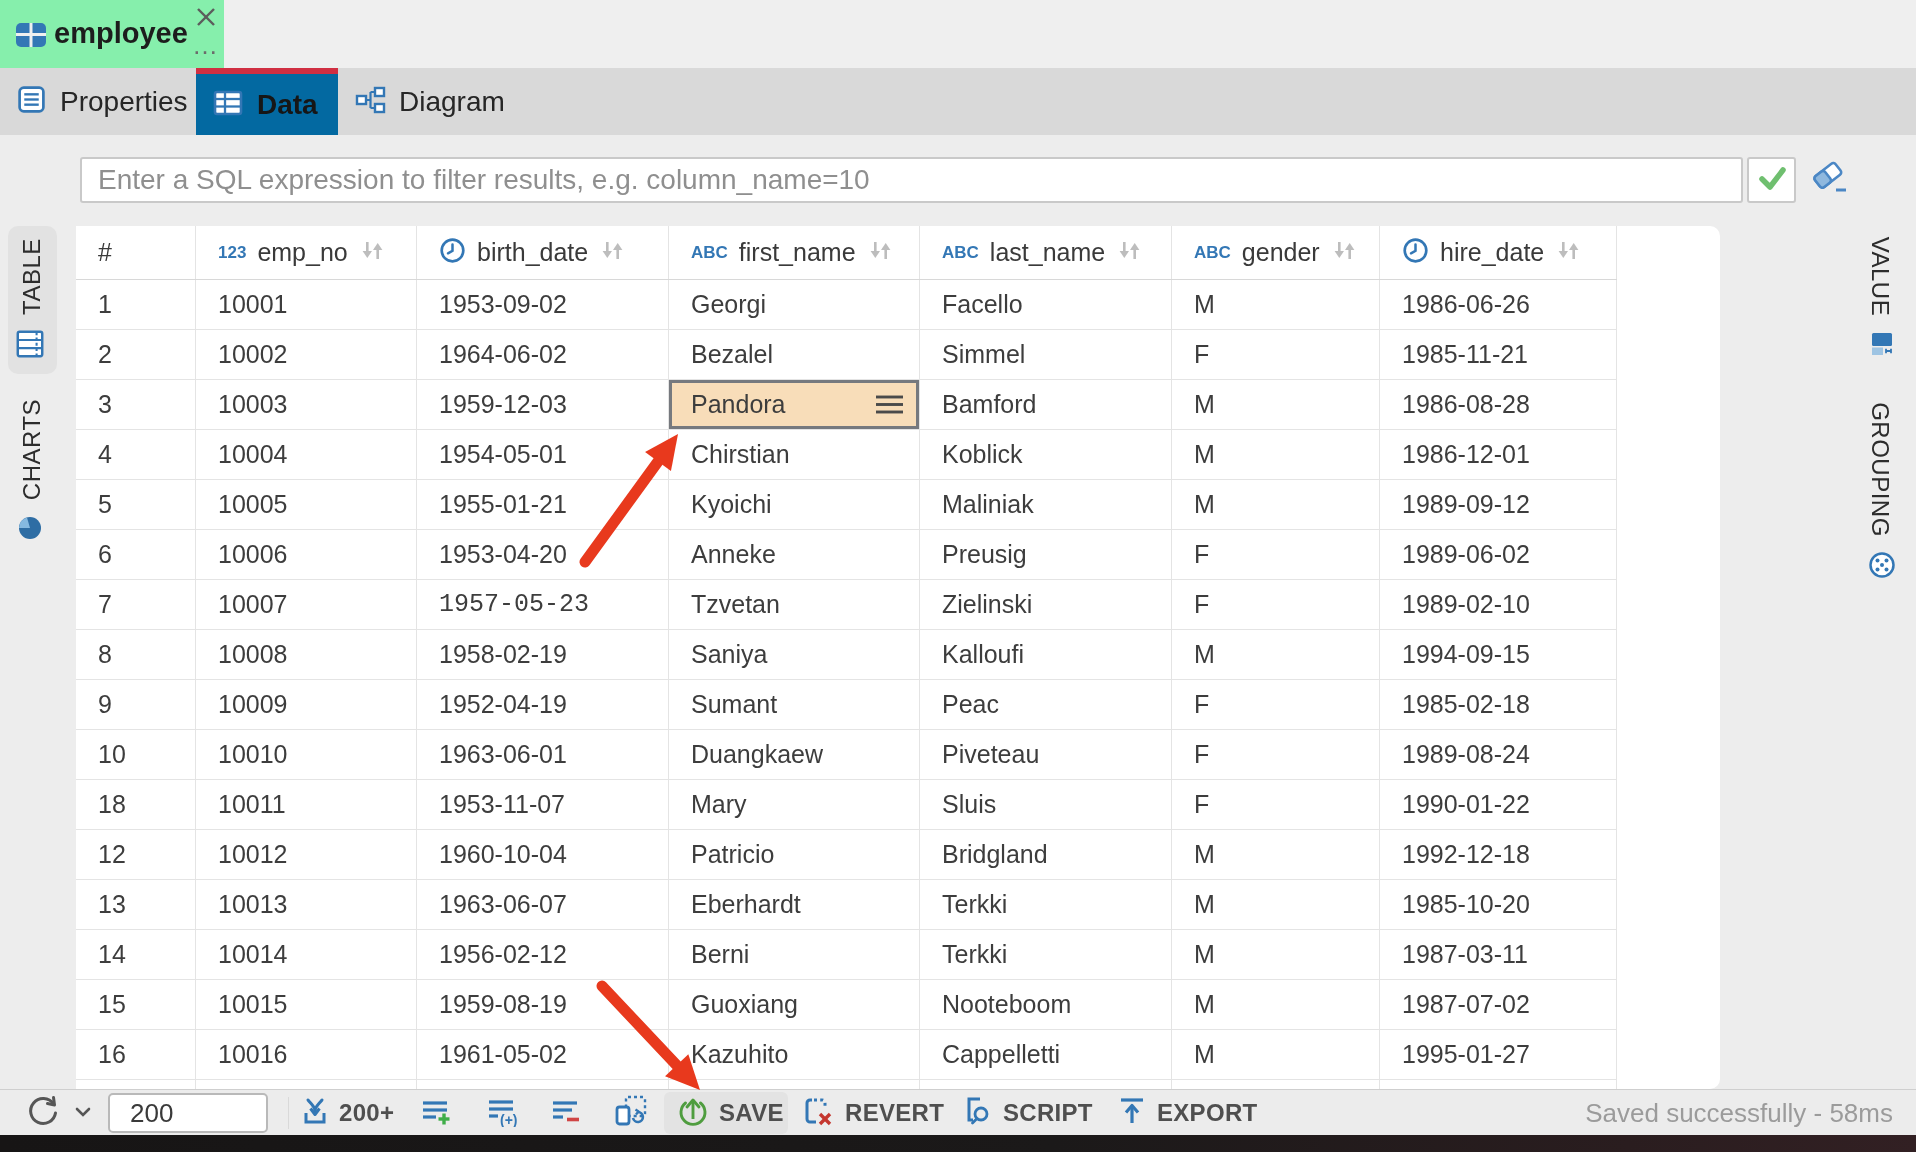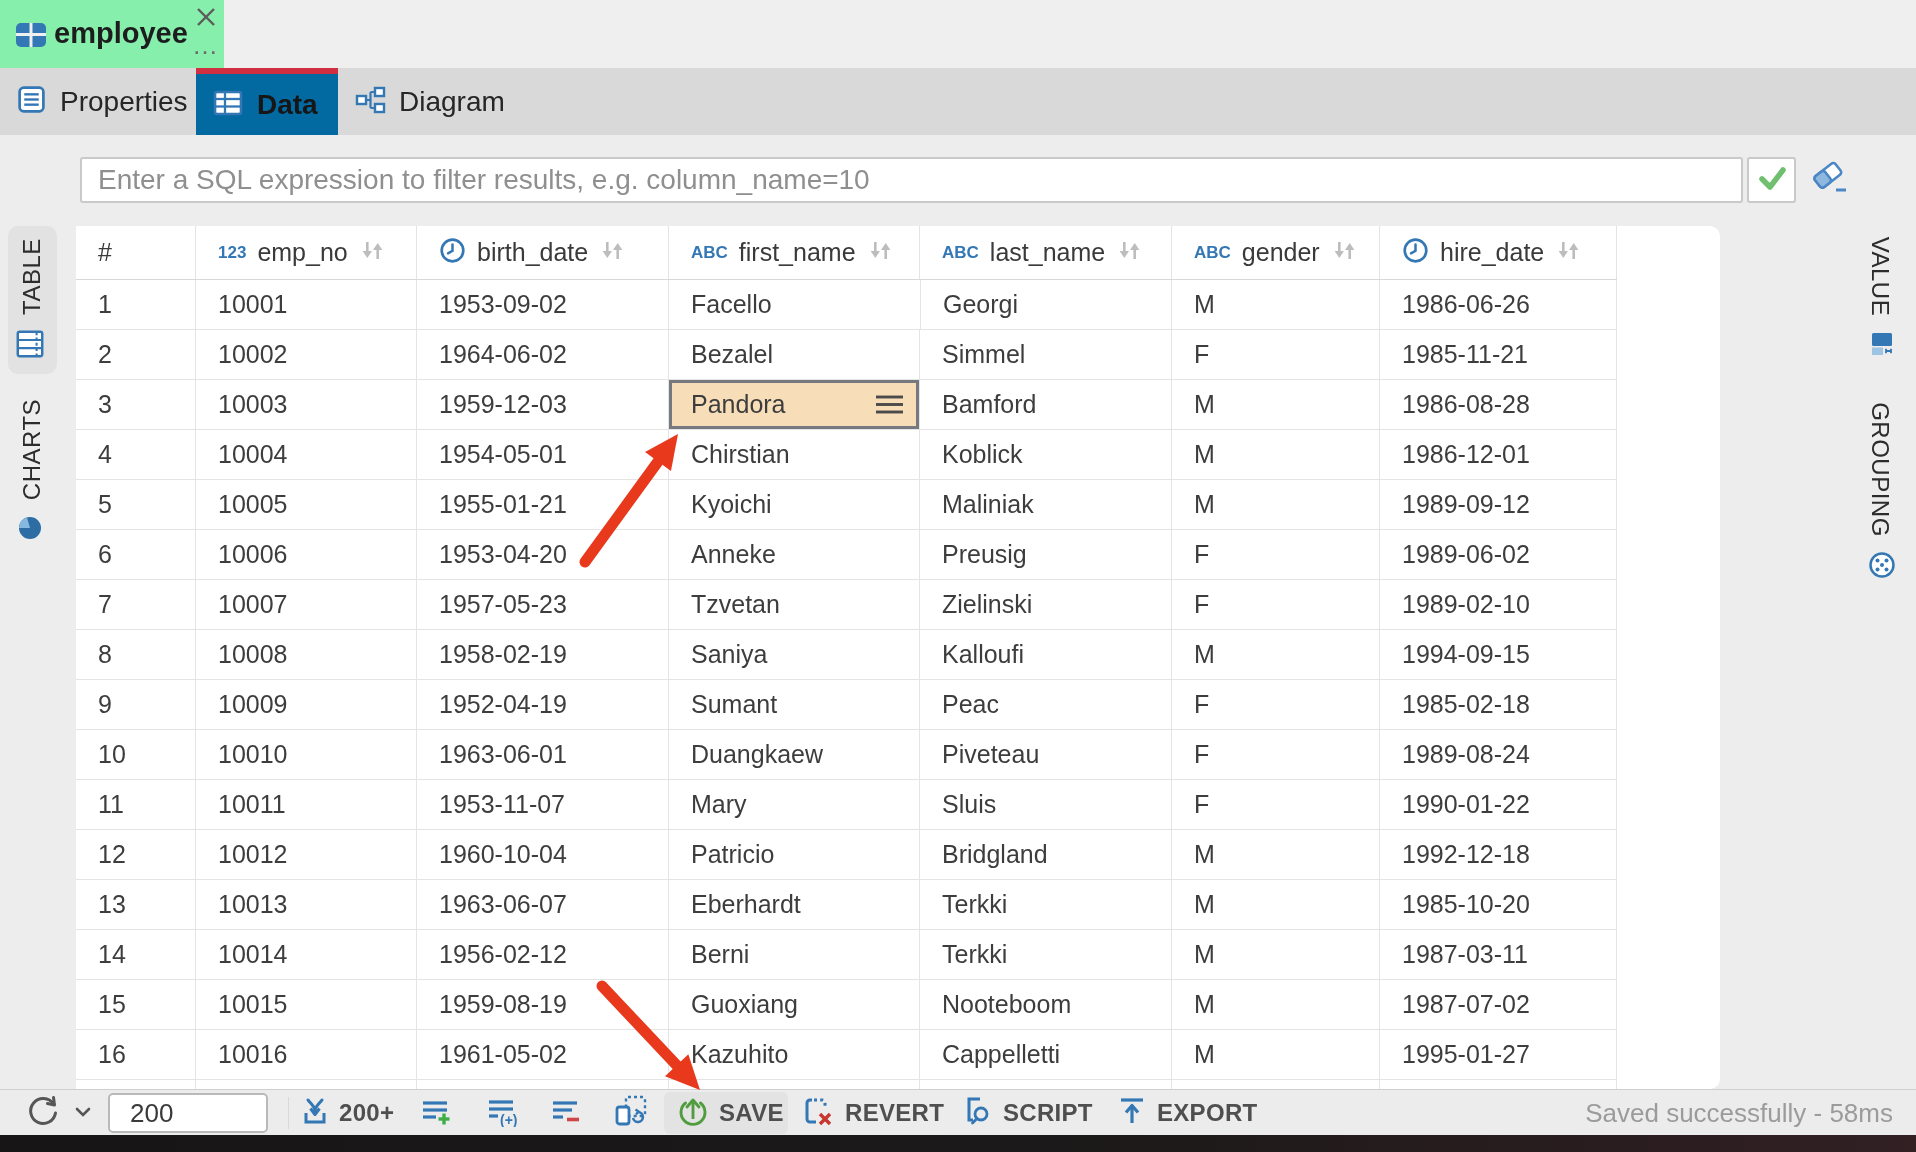--- a/index.html
+++ b/index.html
@@ -276,22 +276,22 @@
               <path d="M14 10 L18.7 3 L23.4 10 Z"></path>
             </g>
           </svg></span>
       </div>
     </div>
   <div class="grid-body">
       <div class="rowline">
         <div class="cell" style="width: 120px;">1</div>
         <div class="cell" style="width: 221px;">10001</div>
         <div class="cell" style="width: 252px;">1953-09-02</div>
+        <div class="cell" style="width: 251px;">Georgi</div>
         <div class="cell" style="width: 252px;">Facello</div>
-        <div class="cell" style="width: 251px;">Georgi</div>
         <div class="cell" style="width: 208px;">M</div>
         <div class="cell" style="width: 237px;">1986-06-26</div>
       </div>
       <div class="rowline">
         <div class="cell" style="width: 120px;">2</div>
         <div class="cell" style="width: 221px;">10002</div>
         <div class="cell" style="width: 252px;">1964-06-02</div>
         <div class="cell" style="width: 251px;">Bezalel</div>
         <div class="cell" style="width: 252px;">Simmel</div>
         <div class="cell" style="width: 208px;">F</div>
@@ -338,21 +338,21 @@
         <div class="cell" style="width: 221px;">10006</div>
         <div class="cell" style="width: 252px;">1953-04-20</div>
         <div class="cell" style="width: 251px;">Anneke</div>
         <div class="cell" style="width: 252px;">Preusig</div>
         <div class="cell" style="width: 208px;">F</div>
         <div class="cell" style="width: 237px;">1989-06-02</div>
       </div>
       <div class="rowline">
         <div class="cell" style="width: 120px;">7</div>
         <div class="cell" style="width: 221px;">10007</div>
-        <div class="cell" style="width: 252px;">1957-05-23</div>
+        <div class="cell" style="width: 252px; font-family: Liberation Mono, monospace;">1957-05-23</div>
         <div class="cell" style="width: 251px;">Tzvetan</div>
         <div class="cell" style="width: 252px;">Zielinski</div>
         <div class="cell" style="width: 208px;">F</div>
         <div class="cell" style="width: 237px;">1989-02-10</div>
       </div>
       <div class="rowline">
         <div class="cell" style="width: 120px;">8</div>
         <div class="cell" style="width: 221px;">10008</div>
         <div class="cell" style="width: 252px;">1958-02-19</div>
         <div class="cell" style="width: 251px;">Saniya</div>
@@ -372,21 +372,21 @@
       <div class="rowline">
         <div class="cell" style="width: 120px;">10</div>
         <div class="cell" style="width: 221px;">10010</div>
         <div class="cell" style="width: 252px;">1963-06-01</div>
         <div class="cell" style="width: 251px;">Duangkaew</div>
         <div class="cell" style="width: 252px;">Piveteau</div>
         <div class="cell" style="width: 208px;">F</div>
         <div class="cell" style="width: 237px;">1989-08-24</div>
       </div>
       <div class="rowline">
-        <div class="cell" style="width: 120px;">11</div>
+        <div class="cell" style="width: 120px;">18</div>
         <div class="cell" style="width: 221px;">10011</div>
         <div class="cell" style="width: 252px;">1953-11-07</div>
         <div class="cell" style="width: 251px;">Mary</div>
         <div class="cell" style="width: 252px;">Sluis</div>
         <div class="cell" style="width: 208px;">F</div>
         <div class="cell" style="width: 237px;">1990-01-22</div>
       </div>
       <div class="rowline">
         <div class="cell" style="width: 120px;">12</div>
         <div class="cell" style="width: 221px;">10012</div>

